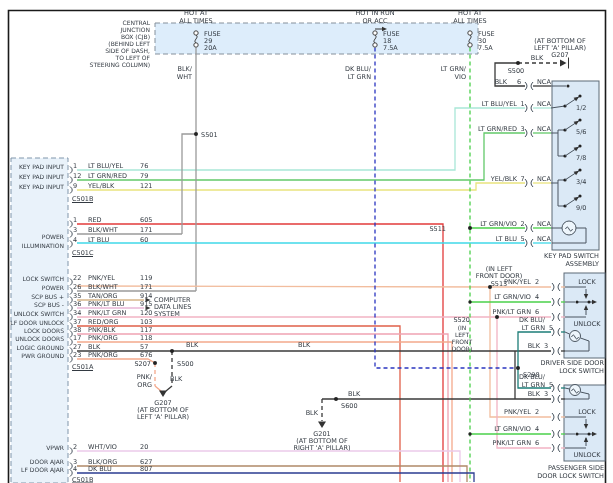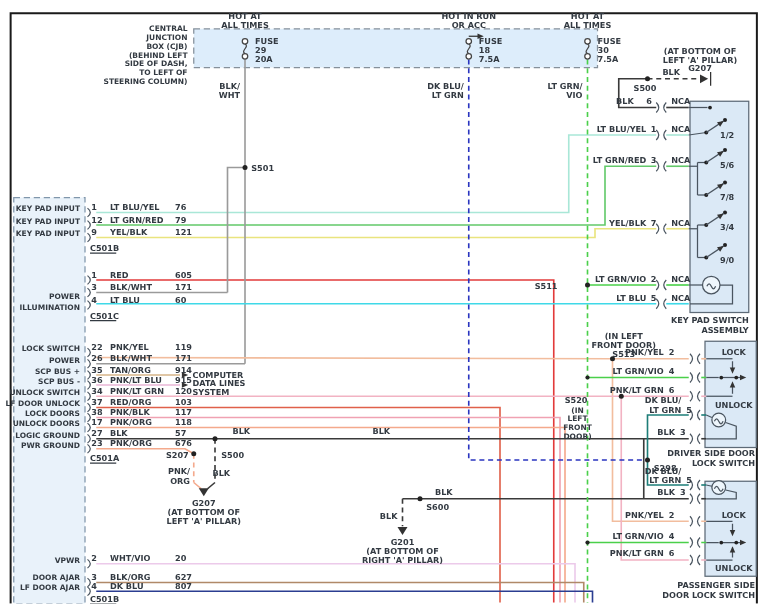--- a/index.html
+++ b/index.html
@@ -1,16 +1,16 @@
 <!DOCTYPE html>
 <html><head>
 <meta charset="utf-8">
 <style>
   html,body{margin:0;padding:0;background:#fff;}
-  .wrap{width:613px;height:483px;position:relative;overflow:hidden;background:#fff;font-weight:bold;}
+  .wrap{width:613px;height:483px;position:relative;overflow:hidden;background:#fff;}
   svg{display:block;font-family:"DejaVu Sans",sans-serif;}
   svg text{font-family:"DejaVu Sans",sans-serif;}
   polyline,path{fill:none;}
   #wires polyline{stroke-width:1.3;stroke-linecap:butt;}
   .dash{stroke-dasharray:4 3;}
   .bdash{stroke-dasharray:5 3;}
   .ink line,.ink polyline,.ink path{stroke:#4a5560;stroke-width:1;}
 </style>
 </head>
 <body>

